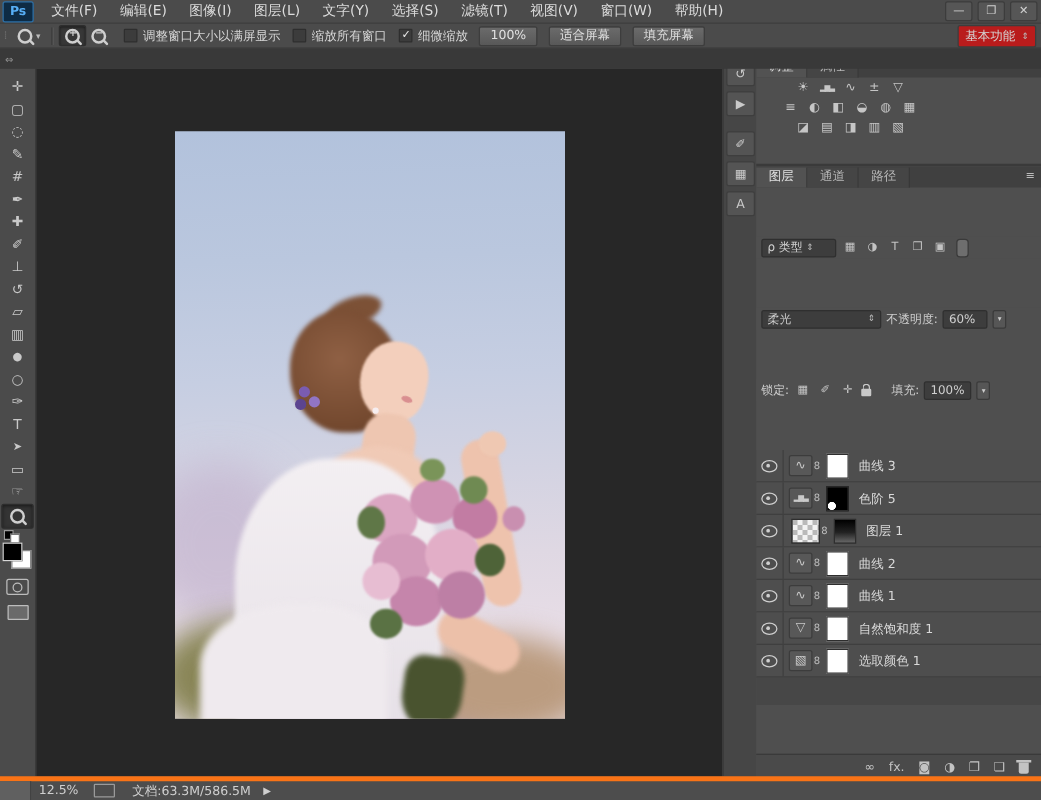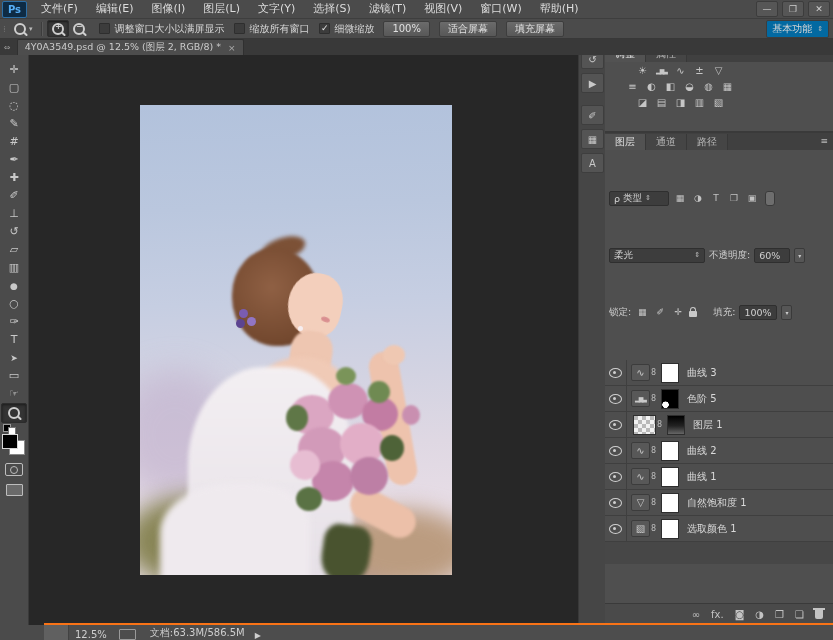--- a/index.html
+++ b/index.html
@@ -29,21 +29,21 @@
   .dd-arrow{font-size:7px;color:#bbb;}
   .sep{width:1px;height:14px;background:#3c3c3c;margin:0 5px;box-shadow:1px 0 0 #5a5a5a;}
   .tool-toggle{display:flex;align-items:center;justify-content:center;width:20px;height:15px;border-radius:2px;}
   .tool-toggle.pressed{background:#373737;border:1px solid #2e2e2e;box-shadow:inset 0 1px 2px rgba(0,0,0,.5);}
   .opt-check{display:flex;align-items:center;gap:4px;margin-left:10px;}
   .cbox{width:9px;height:9px;background:#3c3c3c;border:1px solid #2e2e2e;border-radius:1px;
         display:flex;align-items:center;justify-content:center;font-size:9px;color:#e8e8e8;line-height:9px;}
   .opt-label{font-size:10px;color:#d6d6d6;}
   .opt-btn{margin-left:9px;padding:1px 8px;font-size:10px;color:#e0e0e0;background:linear-gradient(#6b6b6b,#585858);
            border:1px solid #3d3d3d;border-radius:2px;line-height:12px;}
-  .workspace{position:absolute;right:4px;display:flex;align-items:center;gap:5px;background:#0369a1;
+  .workspace{position:absolute;right:4px;display:flex;align-items:center;gap:5px;background:#b91c1c;
              border:1px solid #3d3d3d;border-radius:2px;padding:1px 5px;font-size:10px;}
 
   
   .tabbar{position:absolute;top:39px;left:0;right:0;height:16px;background:#393939;display:flex;align-items:flex-end;z-index:28;}
   .collapse-ico{color:#9a9a9a;font-size:8px;margin:0 6px 3px 4px;}
   .doctab{display:flex;align-items:center;gap:7px;background:#4d4d4d;border:1px solid #303030;border-bottom:none;
           height:15px;padding:0 7px;font-size:9.5px;color:#cccccc;border-radius:2px 2px 0 0;}
   .tabclose{color:#aaa;font-size:9px;}
 
   
@@ -161,22 +161,22 @@
   .lname.italic{font-style:italic;}
   .rowlock{margin-left:auto;margin-right:10px;}
 
   .laybottom{height:21px;background:#4a4a4a;border-top:1px solid #3a3a3a;display:flex;align-items:center;
              justify-content:flex-end;gap:11px;padding-right:10px;}
   .bico{font-size:10px;color:#c3c3c3;}
   .trash{position:relative;width:8px;height:9px;background:#c3c3c3;border-radius:0 0 2px 2px;}
   .trash::before{content:"";position:absolute;top:-2px;left:-2px;width:12px;height:1.5px;background:#c3c3c3;}
 
   
-  .statusbar{position:absolute;left:0;right:0;bottom:0;height:15px;background:#4d4d4d;border-top:2px solid #f97316;
-             display:flex;align-items:flex-end;font-size:10px;color:#cfcfcf;z-index:30;margin-left:44px;}
+  .statusbar{position:absolute;left:0;right:0;bottom:0;height:15px;background:#4d4d4d;border-top:4px solid #f97316;
+             display:flex;align-items:center;font-size:10px;color:#cfcfcf;z-index:30;}
   .status-corner{width:24px;height:100%;background:#606060;border-right:1px solid #424242;}
   .status-zoom{margin-left:6px;}
   .status-ico{width:15px;height:9px;border:1px solid #9a9a9a;border-radius:1px;margin-left:12px;}
   .status-doc{margin-left:14px;}
   .status-arrow{margin-left:10px;font-size:8px;color:#cfcfcf;}
 </style>
 </head>
 <body>
 
 <div class="app">
@@ -233,24 +233,20 @@
     <span class="opt-btn">适合屏幕</span>
     <span class="opt-btn">填充屏幕</span>
     <span class="workspace">
       <span>基本功能</span>
       <span class="dd-arrow">⇕</span>
     </span>
   </div>
 
   <div class="tabbar">
     <span class="collapse-ico">⇔</span>
-    <span class="doctab">
-      <span>4Y0A3549.psd @ 12.5% (图层 2, RGB/8) *</span>
-      <span class="tabclose">×</span>
-    </span>
   </div>
 
   <div class="toolbar">
     <div class="tools">
       <span class="tool">✛</span>
       <span class="tool">▢</span>
       <span class="tool">◌</span>
       <span class="tool">✎</span>
       <span class="tool">#</span>
       <span class="tool">✒</span>

